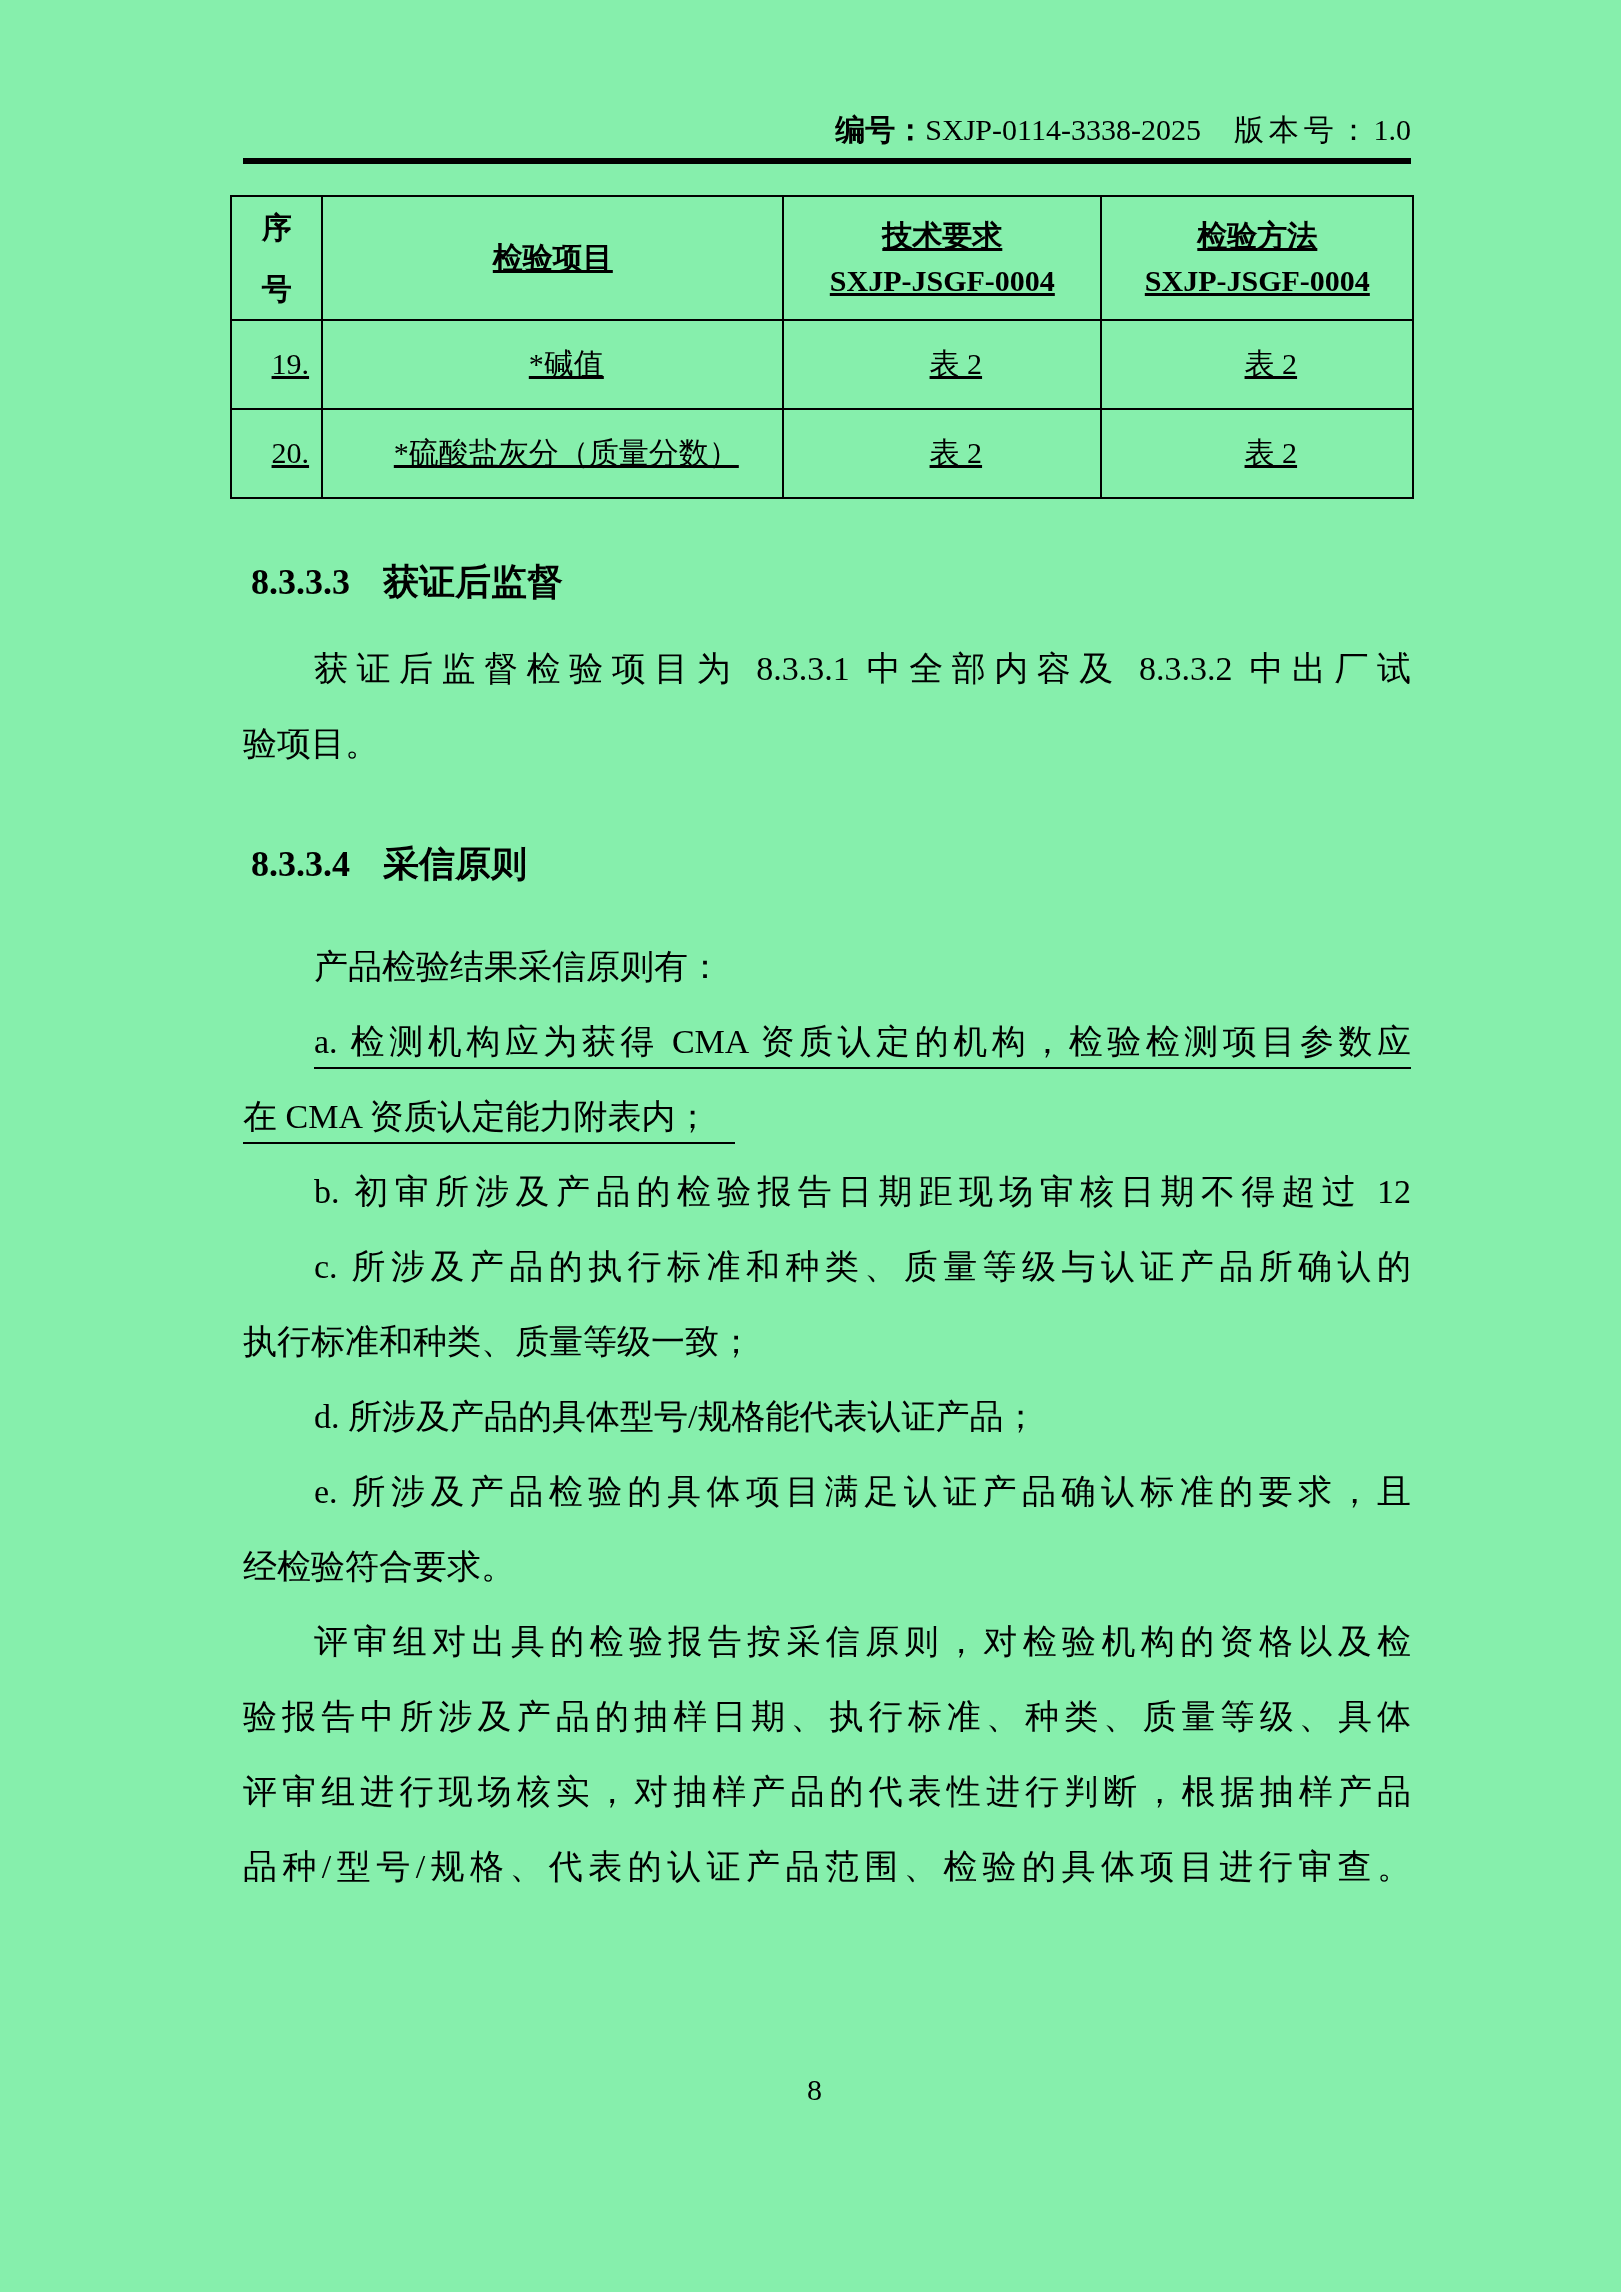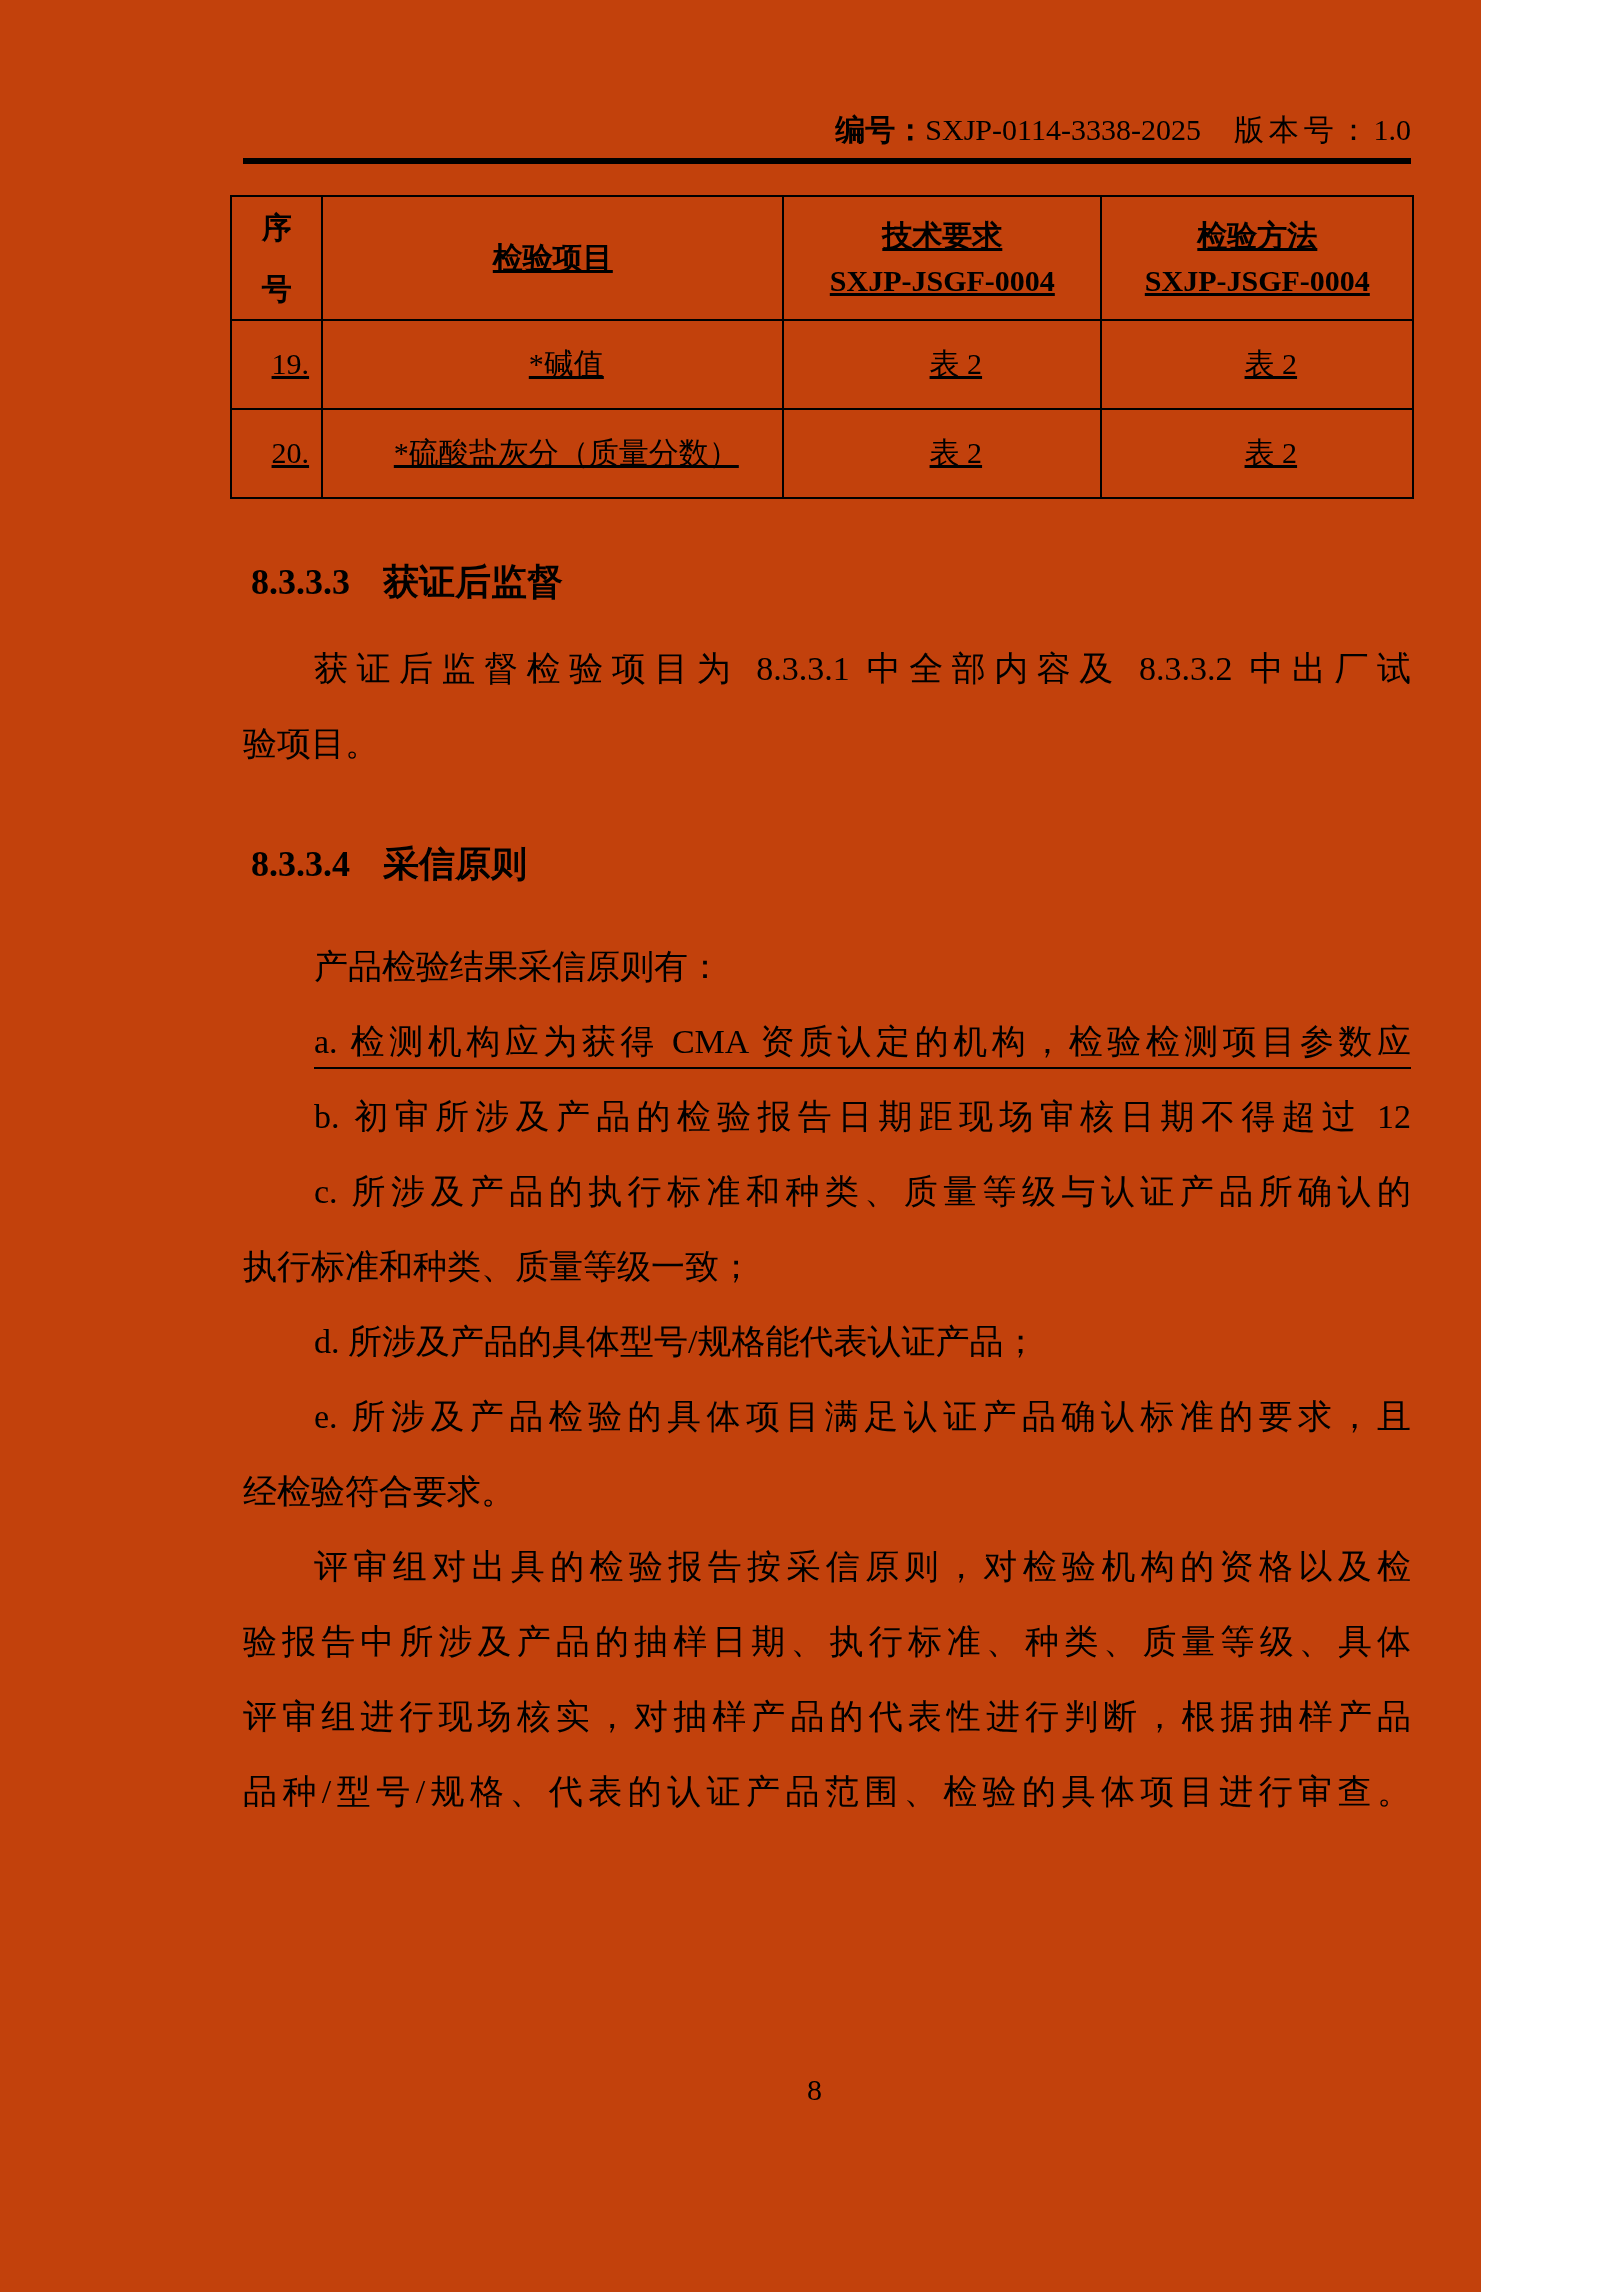--- a/index.html
+++ b/index.html
@@ -1,20 +1,20 @@
 <!DOCTYPE html>
 <html><head>
 <meta charset="utf-8">
 <style>
   html, body { margin: 0; padding: 0; background: #ffffff; }
   .page {
     position: relative;
-    width: 1481px;
+    width: 1621px;
     height: 2293px;
-    background: #c2410c;
+    background: #86efac;
     color: #000000;
     font-family: "Liberation Serif", "DejaVu Serif", serif;
     overflow: hidden;
   }
   .content {
     position: relative;
     margin: 0 210px 0 243px; 
     width: 1168px;
   }
   
@@ -169,20 +169,21 @@
       <div class="body-line indent fill">获证后监督检验项目为 8.3.3.1 中全部内容及 8.3.3.2 中出厂试</div>
       <div class="body-line">验项目。</div>
     </div>
 
     <h2 class="sec-heading">
       <span class="sec-no">8.3.3.4</span><span class="sec-title">采信原则</span>
     </h2>
     <div class="para tight">
       <div class="body-line indent">产品检验结果采信原则有：</div>
       <div class="body-line indent fill"><span class="u">a. 检测机构应为获得 CMA 资质认定的机构，检验检测项目参数应</span></div>
+      <div class="body-line"><span class="u tail">在 CMA 资质认定能力附表内；</span></div>
       <div class="body-line indent fill">b. 初审所涉及产品的检验报告日期距现场审核日期不得超过 12</div>
       <div class="body-line indent fill">c. 所涉及产品的执行标准和种类、质量等级与认证产品所确认的</div>
       <div class="body-line">执行标准和种类、质量等级一致；</div>
       <div class="body-line indent">d. 所涉及产品的具体型号/规格能代表认证产品；</div>
       <div class="body-line indent fill">e. 所涉及产品检验的具体项目满足认证产品确认标准的要求，且</div>
       <div class="body-line">经检验符合要求。</div>
       <div class="body-line indent fill">评审组对出具的检验报告按采信原则，对检验机构的资格以及检</div>
       <div class="body-line fill">验报告中所涉及产品的抽样日期、执行标准、种类、质量等级、具体</div>
       <div class="body-line fill">评审组进行现场核实，对抽样产品的代表性进行判断，根据抽样产品</div>
       <div class="body-line fill">品种/型号/规格、代表的认证产品范围、检验的具体项目进行审查。</div>

